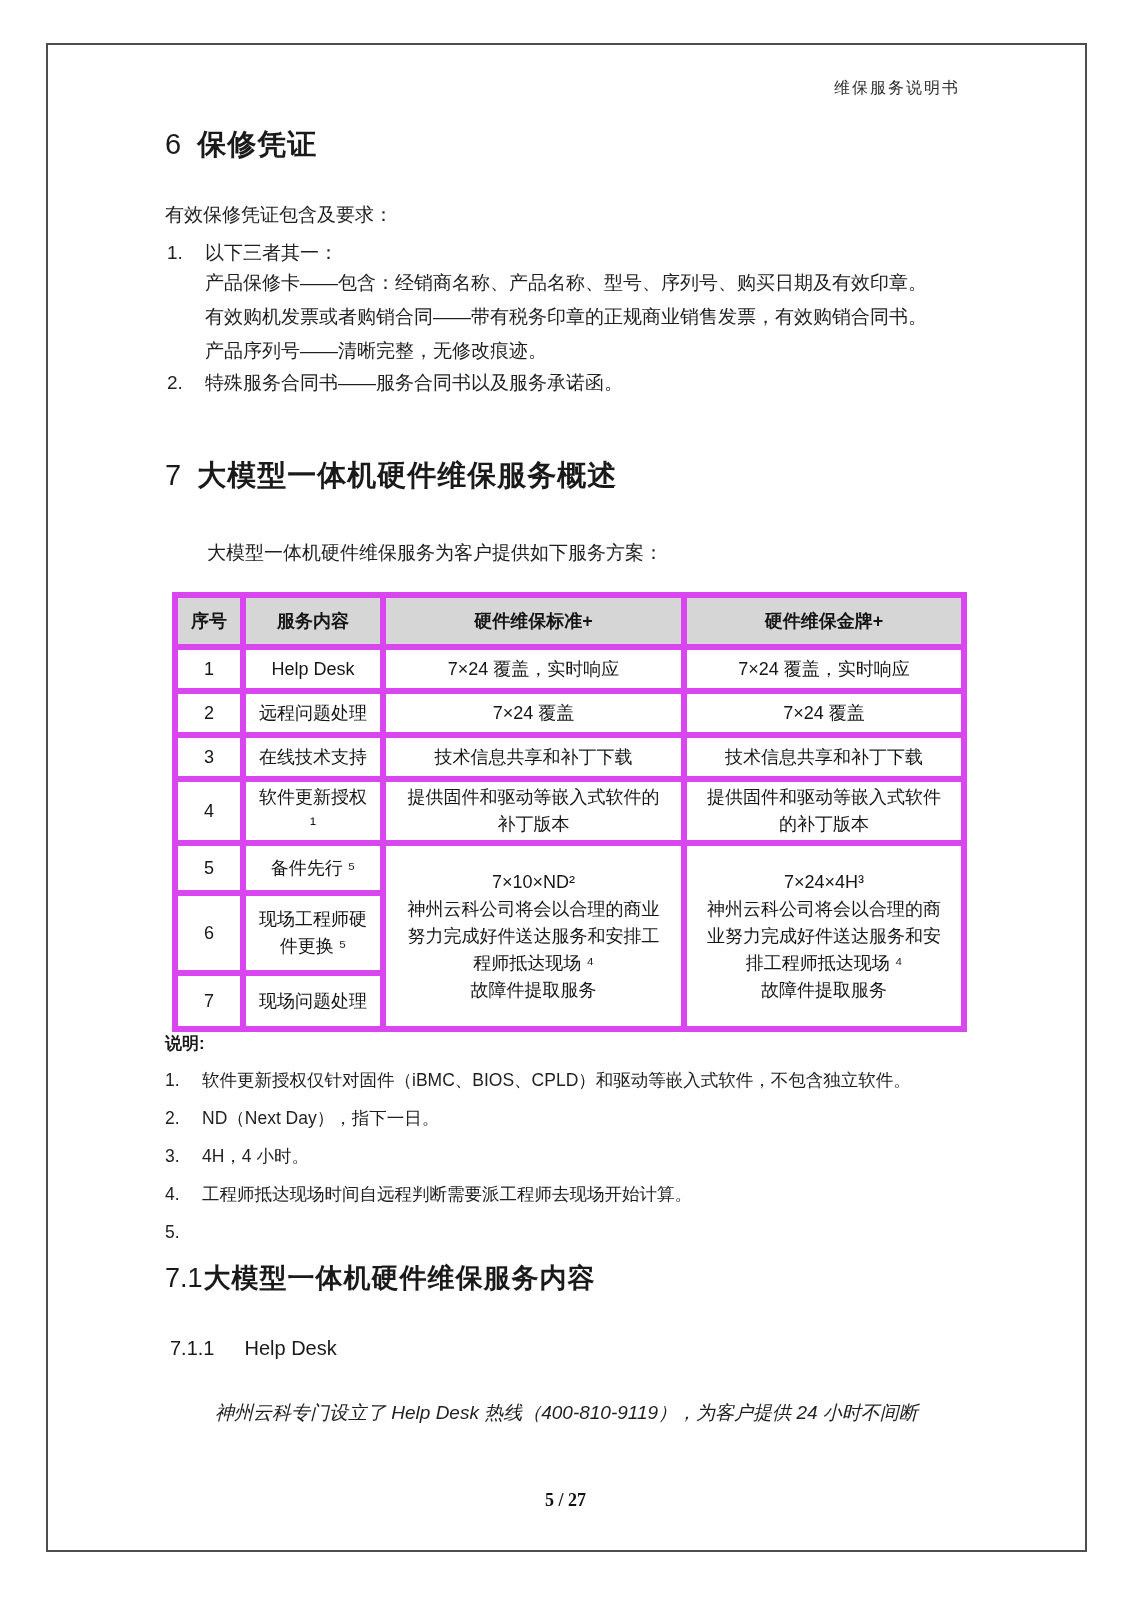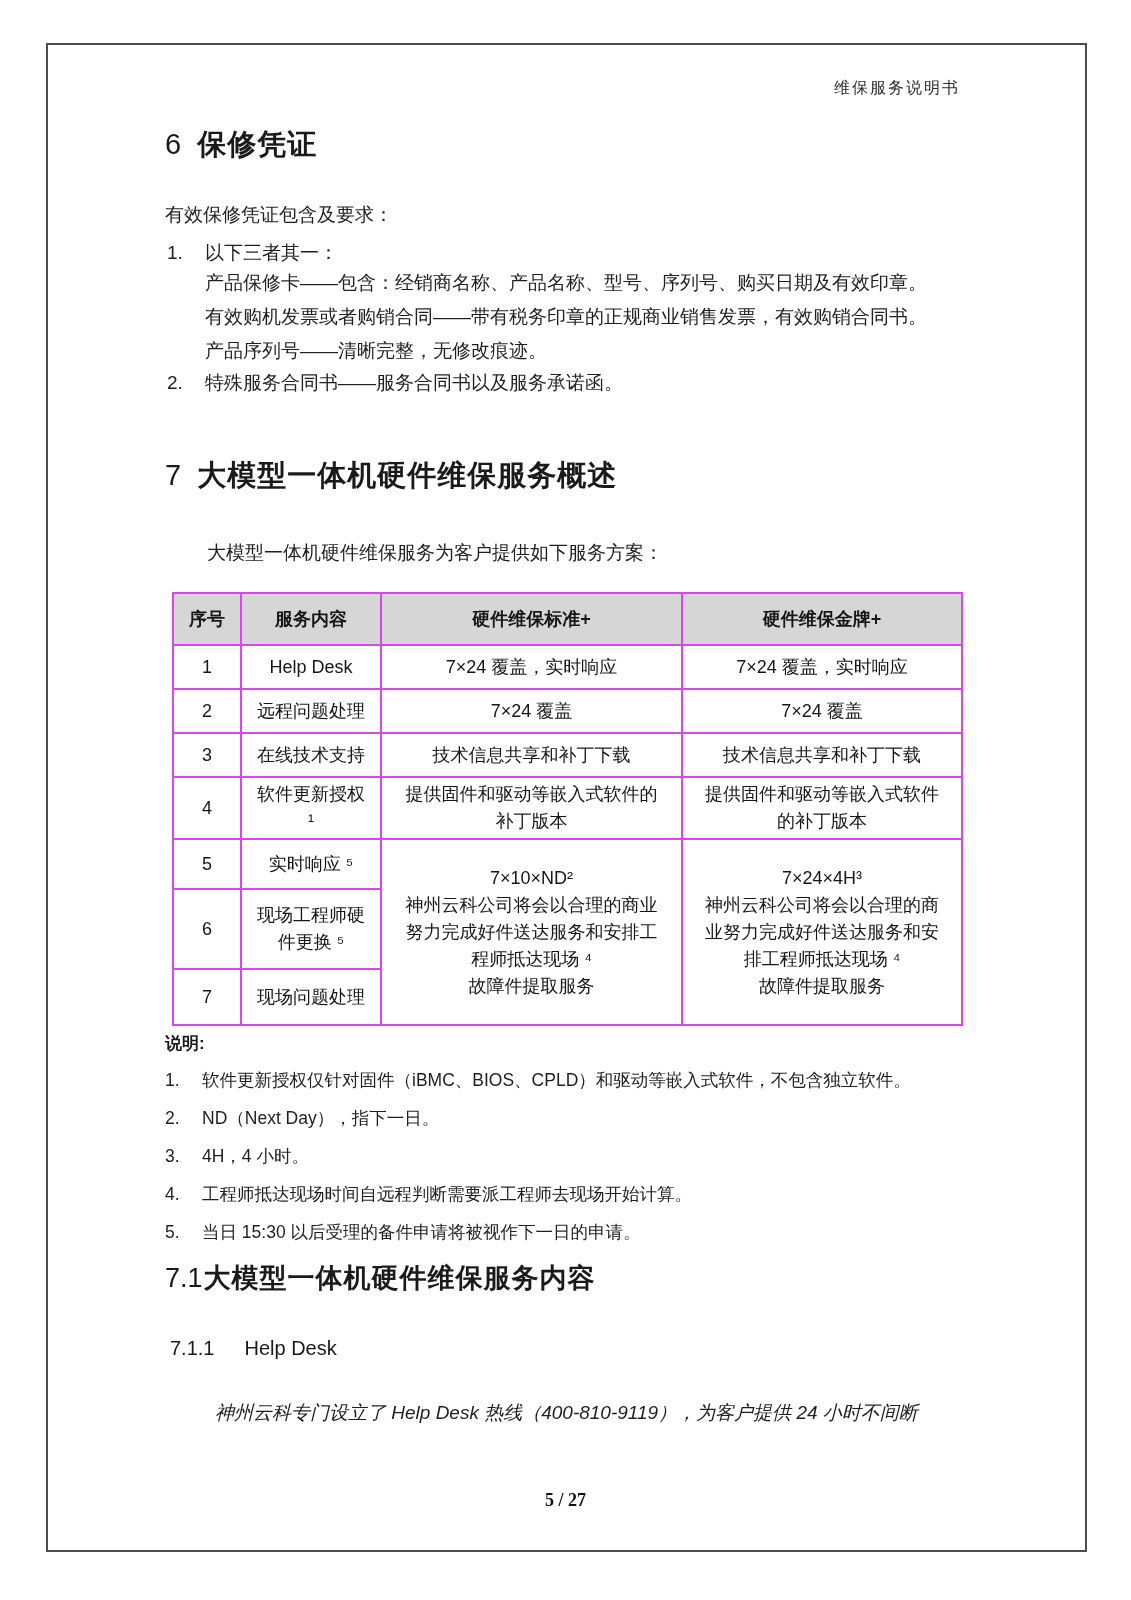--- a/index.html
+++ b/index.html
@@ -52,21 +52,21 @@
     font-size: 19px; line-height: 34px; white-space: pre-line; color: #1f1f1f;
   }
   .p-intro7 { position: absolute; left: 207px; top: 538px; }
   .p-helpdesk { position: absolute; left: 215px; top: 1398px; font-style: italic; }
 
   table.svc {
     position: absolute; left: 172px; top: 592px;
     width: 789px; border-collapse: collapse; table-layout: fixed;
   }
   table.svc th, table.svc td {
-    border: 2px solid #d946ef;
+    border: 6px solid #d946ef;
     font-size: 18px; text-align: center; vertical-align: middle;
     white-space: pre-line; line-height: 27px; padding: 2px 6px;
     color: #161616;
   }
   table.svc th {
     background: #d6d6d6; font-weight: 700; height: 52px; line-height: 24px;
   }
   td.cell-no { text-align: left; padding-left: 14px; }
   tr.r1 td { height: 44px; }
   tr.r2 td { height: 44px; }
@@ -165,21 +165,21 @@
       <td class="cell-no">4</td>
       <td>软件更新授权
 ¹</td>
       <td>提供固件和驱动等嵌入式软件的
 补丁版本</td>
       <td>提供固件和驱动等嵌入式软件
 的补丁版本</td>
     </tr>
     <tr class="r5">
       <td class="cell-no">5</td>
-      <td>实时响应 ⁵</td>
+      <td>备件先行 ⁵</td>
       <td class="merged" rowspan="3">7×10×ND²
 神州云科公司将会以合理的商业
 努力完成好件送达服务和安排工
 程师抵达现场 ⁴
 故障件提取服务</td>
       <td class="merged" rowspan="3">7×24×4H³
 神州云科公司将会以合理的商
 业努力完成好件送达服务和安
 排工程师抵达现场 ⁴
 故障件提取服务</td>
@@ -210,21 +210,20 @@
   <div class="note-item">
     <span class="li-num">3.</span>
     <span>4H，4 小时。</span>
   </div>
   <div class="note-item">
     <span class="li-num">4.</span>
     <span>工程师抵达现场时间自远程判断需要派工程师去现场开始计算。</span>
   </div>
   <div class="note-item">
     <span class="li-num">5.</span>
-    <span>当日 15:30 以后受理的备件申请将被视作下一日的申请。</span>
   </div>
 </div>
 
 <div class="h-lvl2">
   <span class="h-num">7.1</span><span class="h-title">大模型一体机硬件维保服务内容</span>
 </div>
 
 <div class="h-lvl3">
   <span class="h-num">7.1.1</span><span>Help Desk</span>
 </div>

